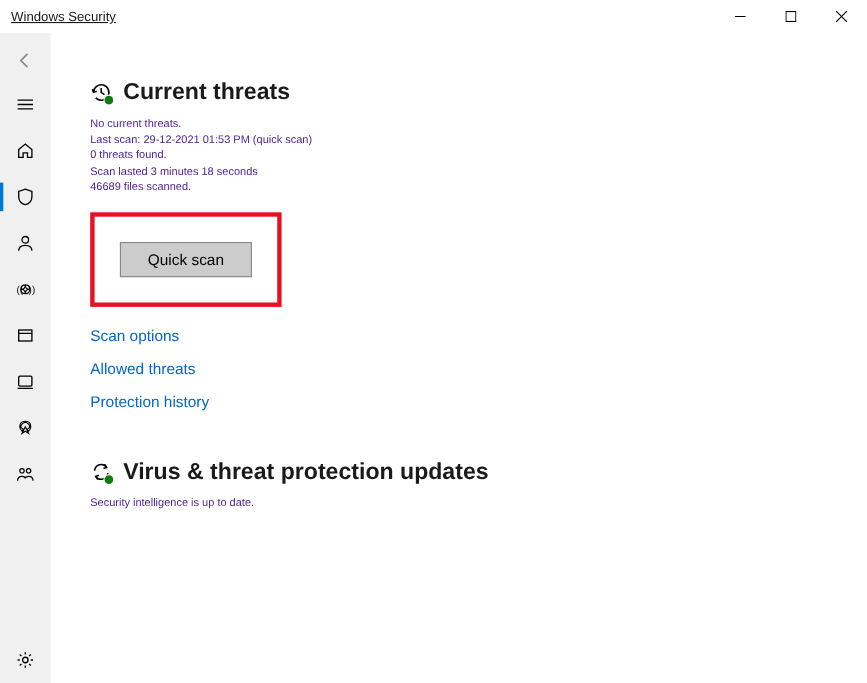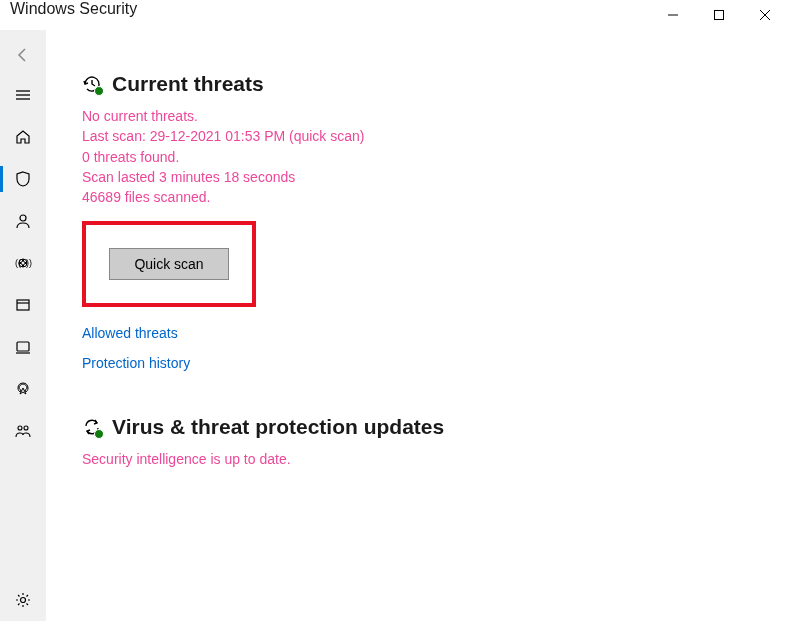--- a/index.html
+++ b/index.html
@@ -8,23 +8,24 @@
       font-size: 14px;
       color: #1a1a1a;
       background: #fff;
       width: 788px;
       height: 621px;
       overflow: hidden;
     }
     .titlebar {
       height: 30px;
       display: flex;
-      align-items: flex-start;
+      align-items: center;
       padding-left: 10px;
-      font-size: 16px;
+      font-size: 12px;
+      text-decoration: underline;
     }
     .titlebar-title { flex: 1; }
     .titlebar-controls { display: flex; }
     .tbc {
       width: 46px;
       height: 30px;
       display: flex;
       align-items: center;
       justify-content: center;
       font-family: "Segoe MDL2 Assets", sans-serif;
@@ -72,22 +73,22 @@
       align-items: center;
       gap: 10px;
       margin-bottom: 10px;
     }
     .section-header h2 {
       font-size: 21px;
       font-weight: 600;
     }
     .section-icon { width: 20px; height: 20px; flex-shrink: 0; display:flex; align-items:center; justify-content:center;}
     .body-text {
-      font-size: 14px;
-      color: #ec4899;
+      font-size: 10px;
+      color: #4c1d95;
       line-height: 1.45;
     }
     .highlight-box {
       border: 4px solid #e81123;
       display: inline-block;
       padding: 23px;
       margin: 14px 0 18px 0;
     }
     .quick-scan-btn {
       width: 120px;
@@ -232,20 +233,21 @@
       <div class="body-text">Last scan: 29-12-2021 01:53 PM (quick scan)</div>
       <div class="body-text">0 threats found.</div>
       <div class="body-text">Scan lasted 3 minutes 18 seconds</div>
       <div class="body-text">46689 files scanned.</div>
 
       <div class="highlight-box">
         <button class="quick-scan-btn">Quick scan</button>
       </div>
 
       <div>
+        <span class="link">Scan options</span>
         <span class="link">Allowed threats</span>
         <span class="link">Protection history</span>
       </div>
     </div>
 
 
     <div class="section">
       <div class="section-header">
         <div class="section-icon icon-wrap">
           <svg width="20" height="20" viewBox="0 0 20 20">

